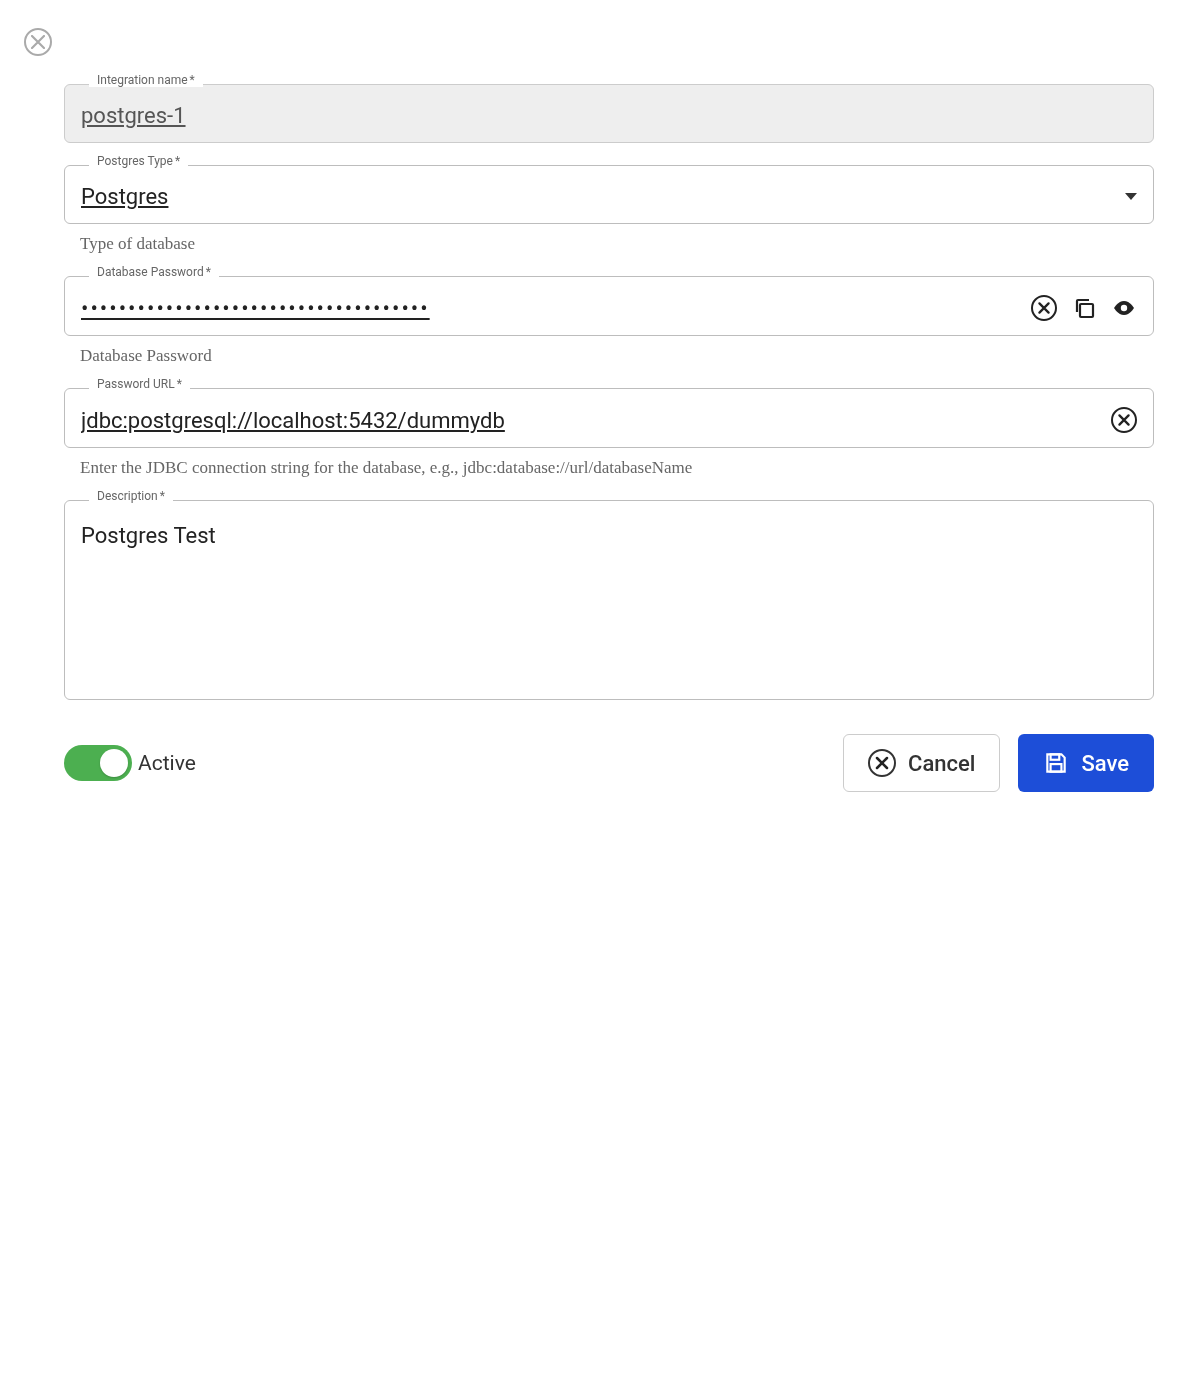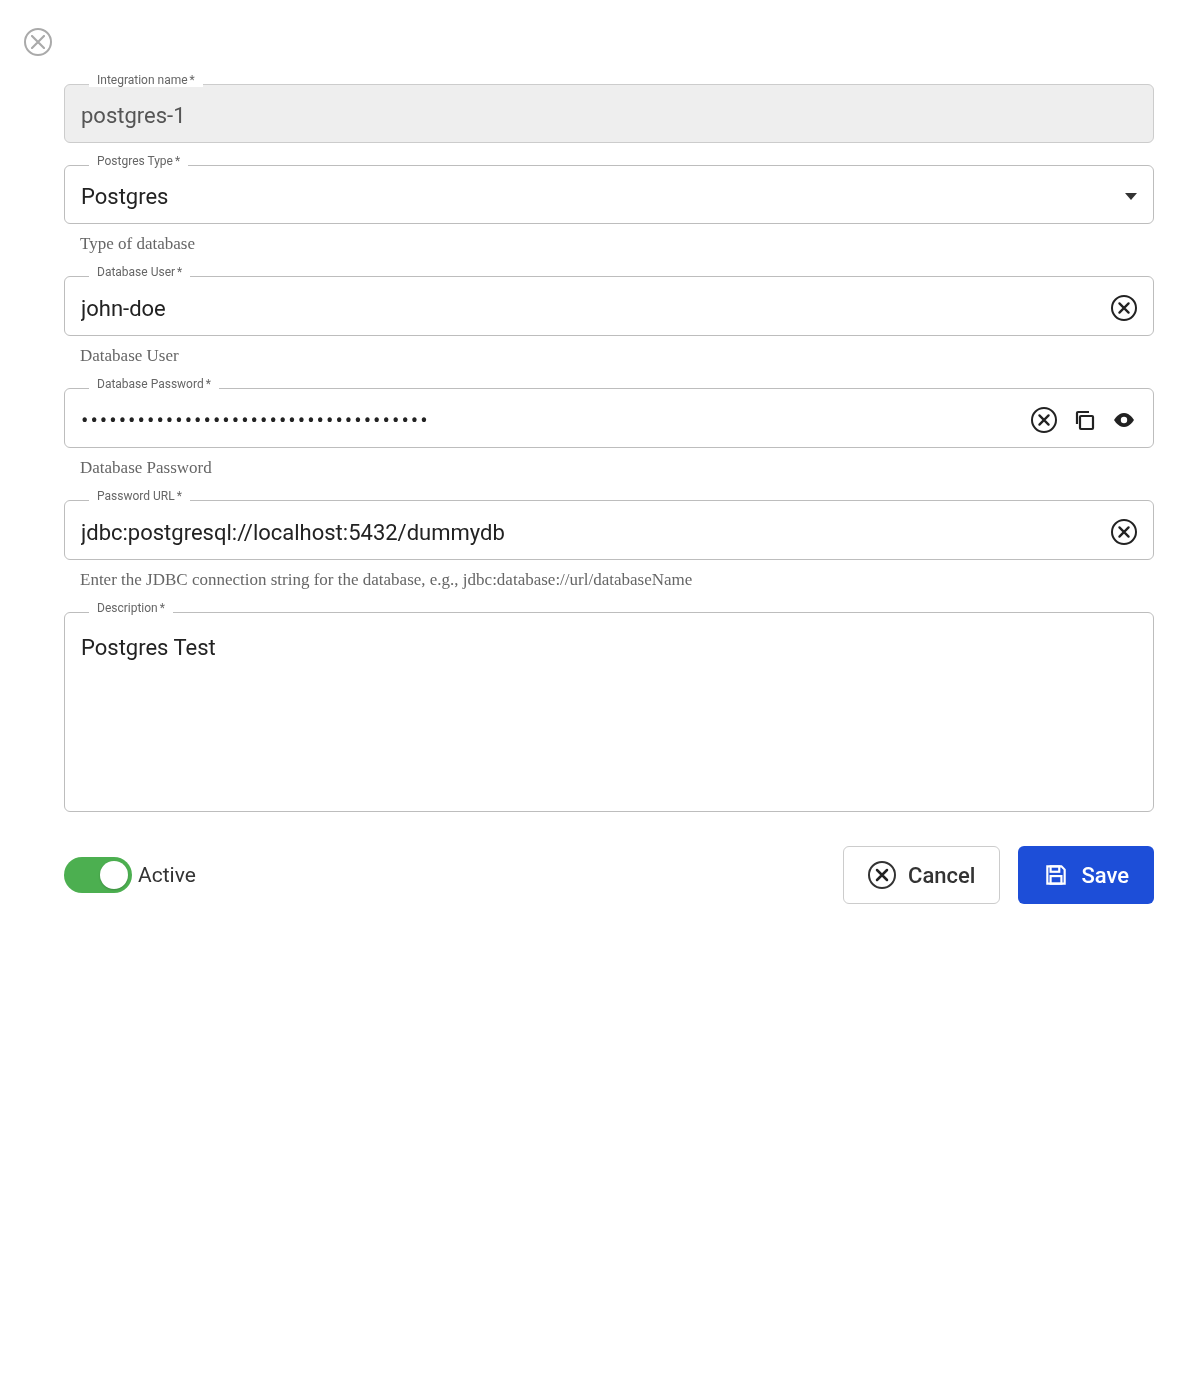--- a/index.html
+++ b/index.html
@@ -50,20 +50,21 @@
   position: absolute; top: -12px; left: 24px;
   background: #fff; padding: 0 8px;
   font-size: 12px; color: #666;
 }
 .field-box.disabled .field-label { background: #fff; }
 .field-label .asterisk { margin-left: 2px; color: #666; }
 .field-input {
   border: none; outline: none; background: transparent;
   font-size: 22px; color: #222; width: 100%;
   font-family: inherit;
+  text-decoration: underline;
 }
 .field-box.disabled .field-input { color: #555; }
 .field-select { cursor: pointer; }
 .dropdown-icon { color: #333; flex-shrink: 0; }
 .dropdown-icon svg { width: 12px; height: 8px; display:block; }
 
 .field-actions { display: flex; gap: 14px; align-items: center; flex-shrink: 0; margin-left: 10px; }
 .icon-btn {
   width: 26px; height: 26px; display: flex;
   align-items: center; justify-content: center;
@@ -142,36 +143,20 @@
       <div class="field-input">Postgres</div>
       <div class="dropdown-icon">
         <svg viewBox="0 0 12 8">
             <path d="M0 0 L6 7 L12 0 Z" fill="currentColor"></path>
           </svg>
       </div>
     </div>
     <div class="helper-text">Type of database</div>
   </div>
 
-  <div class="field-wrap">
-    <div class="field-box">
-      <span class="field-label">
-        <span>Database User</span><span class="asterisk">*</span>
-      </span>
-      <input class="field-input" value="john-doe" style="">
-      <div class="field-actions">
-        <div class="icon-btn icon-circle">
-          <svg viewBox="0 0 24 24">
-              <path d="M7 7 L17 17 M17 7 L7 17" stroke="currentColor" stroke-width="2.5" fill="none" stroke-linecap="round"></path>
-            </svg>
-        </div>
-      </div>
-    </div>
-    <div class="helper-text">Database User</div>
-  </div>
 
   <div class="field-wrap">
     <div class="field-box">
       <span class="field-label">
         <span>Database Password</span><span class="asterisk">*</span>
       </span>
       <input class="field-input" style="letter-spacing: 2px;" value="•••••••••••••••••••••••••••••••••••••">
       <div class="field-actions">
         <div class="icon-btn icon-circle">
           <svg viewBox="0 0 24 24">

